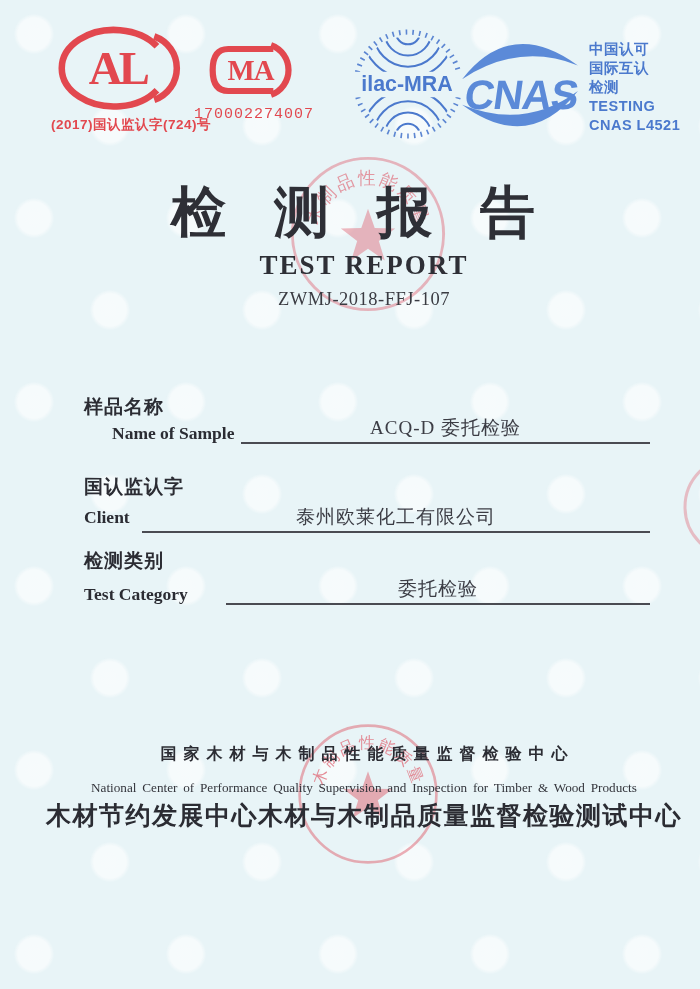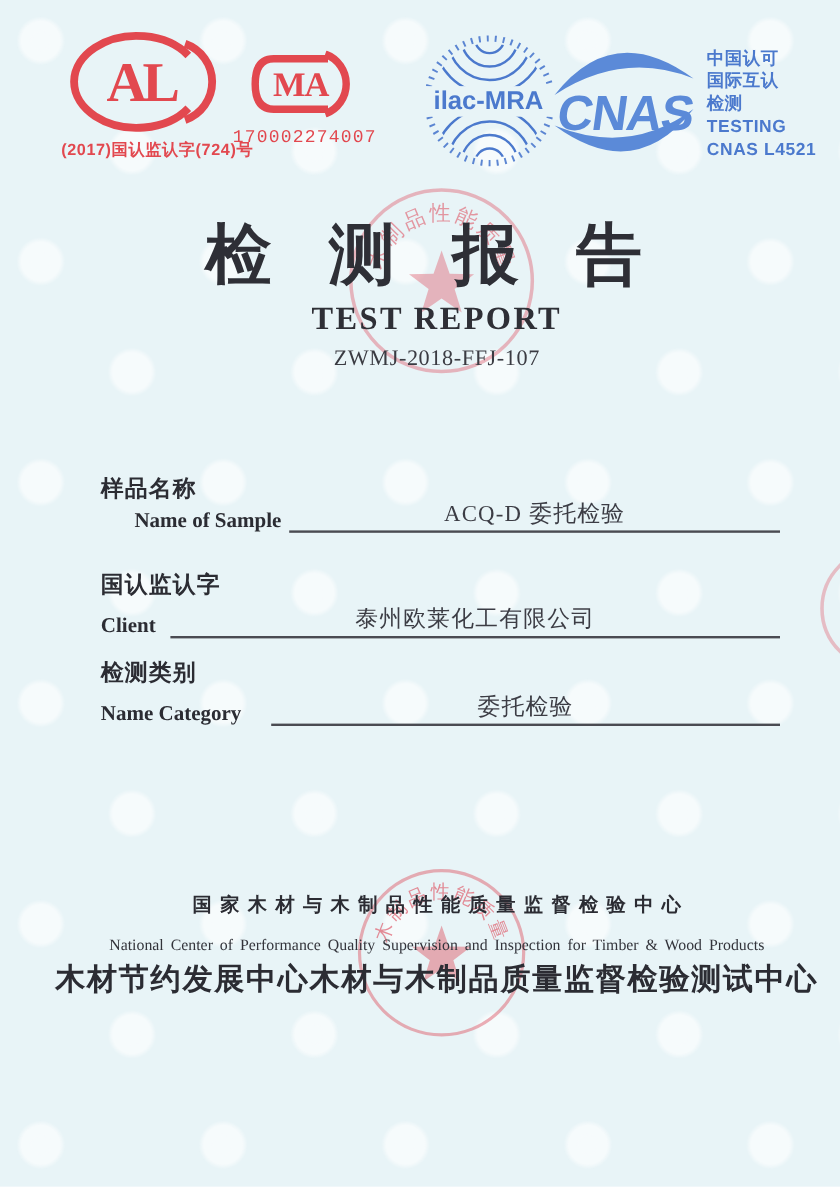--- a/index.html
+++ b/index.html
@@ -131,30 +131,30 @@
 
   <div class="abs z2 zh-label" style="top:394px;">样品名称</div>
   <div class="abs z2 field-row" id="row1" style="top:414px;margin-left:28px;">
     <span class="en-label">Name of Sample</span>
     <span class="rule">
       <span class="value">ACQ-D 委托检验</span>
     </span>
   </div>
 
   <div class="abs z2 zh-label" style="top:474px;">国认监认字</div>
-  <div class="abs z2 field-row" id="row2" style="top:502px;">
+  <div class="abs z2 field-row" id="row2" style="top:502px;align-items:center;">
     <span class="en-label">Client</span>
     <span class="rule">
       <span class="value">泰州欧莱化工有限公司</span>
     </span>
   </div>
 
   <div class="abs z2 zh-label" style="top:548px;">检测类别</div>
   <div class="abs z2 field-row" id="row3" style="top:575px;">
-    <span class="en-label">Name Category</span>
+    <span class="en-label">Test Category</span>
     <span class="rule">
       <span class="value">委托检验</span>
     </span>
   </div>
 
   <svg class="abs z1" style="left:292px;top:718px;" width="152" height="152" viewBox="0 0 200 200" opacity="0.9">
     <circle cx="100" cy="100" r="90" fill="none" stroke="var(--seal)" stroke-width="3.5" stroke-opacity="0.6"></circle>
     <polygon points="100,70 108,93 132.3,93.5 112.9,108.2 120,131.5 100,117.6 80,131.5 87.1,108.2 67.7,93.5 92,93" fill="var(--seal)" fill-opacity="0.6"></polygon>
     <defs>
         <path id="seal-arc-2" d="M 40 100 A 60 60 0 0 1 160 100"></path>

